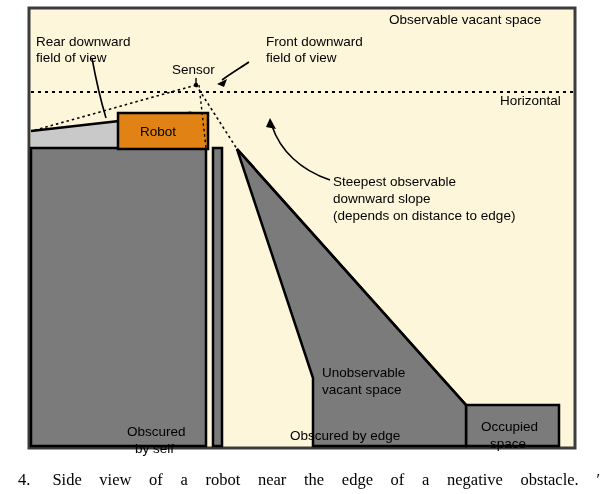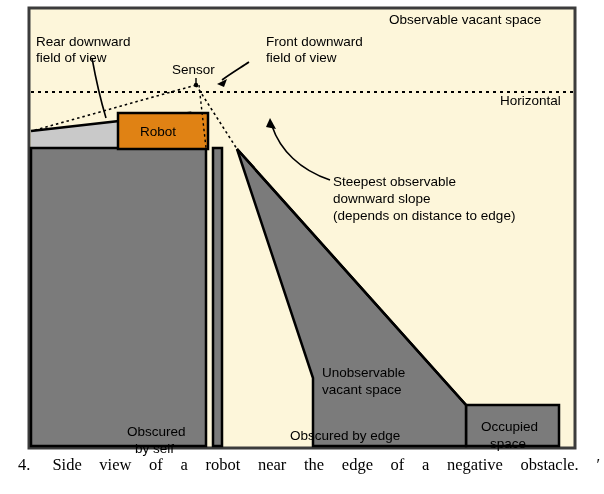--- a/index.html
+++ b/index.html
@@ -43,20 +43,21 @@
   .cap-num {
     padding-left: 18px;
     padding-right: 22px;
     white-space: nowrap;
   }
   .cap-text {
     flex: 1;
     text-align: justify;
     text-align-last: justify;
     padding-right: 4px;
+    margin-top: 15px;
   }
   text {
     font-family: "Liberation Sans", sans-serif;
   }
 </style>
 </head>
 <body>
 
 <div id="figure-wrap">
 

